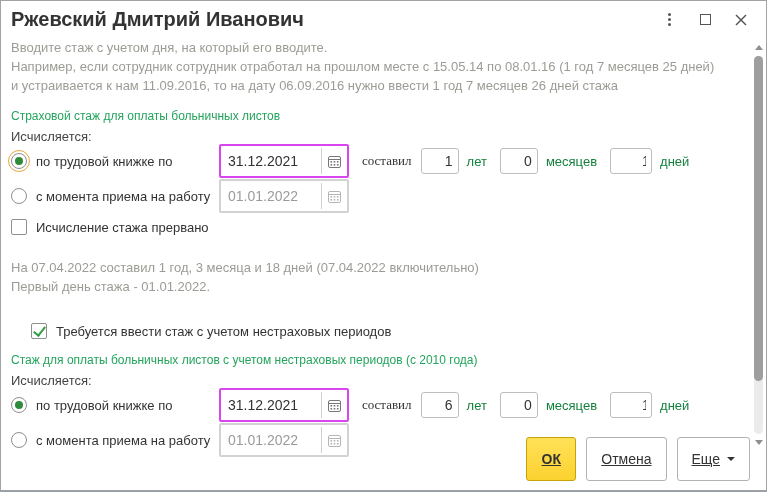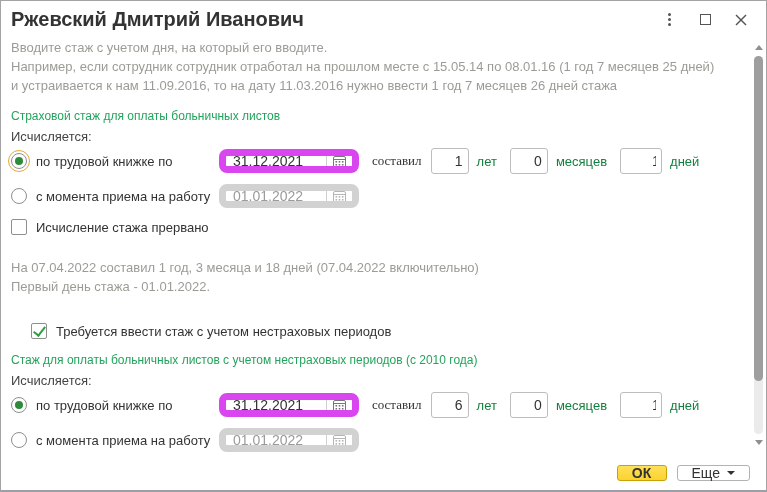--- a/index.html
+++ b/index.html
@@ -42,22 +42,22 @@
     border: 1px solid #8f8f8f; border-radius: 50%; background: #fff; position: relative;
   }
   .radio.selected::after {
     content: ""; position: absolute; left: 3px; top: 3px; width: 8px; height: 8px;
     border-radius: 50%; background: #2e8b3c;
   }
   .radio.focused { outline: 1px solid #e8a83a; outline-offset: 2px; }
   .radio-col .lbl { margin-left: 9px; color: #333; }
 
   .datefield {
-    display: inline-flex; align-items: center; height: 24px;
-    border: 7px solid #d946ef; border-radius: 8px; background: #fff; overflow: hidden;
+    display: inline-flex; align-items: center; height: 34px;
+    border: 2px solid #d946ef; border-radius: 2px; background: #fff; overflow: hidden;
   }
   .datefield input {
     border: none; outline: none; width: 100px; padding: 0 7px;
     font: 14px "Liberation Sans", sans-serif; color: #333; background: transparent;
   }
   .calbtn {
     width: 26px; height: 26px; display: flex; align-items: center; justify-content: center;
     border-left: 1px solid #cfcfcf; cursor: pointer; background: #fff;
   }
   .datefield.disabled { border-color: #d2d2d2; }
@@ -82,24 +82,24 @@
     border-right: 2px solid #2f9e44; border-bottom: 2px solid #2f9e44; transform: rotate(38deg);
   }
   .check-row .lbl { margin-left: 9px; color: #333; }
 
   .summary { color: #9c9c96; line-height: 19px; margin-top: 23px; }
   .gap-lg { margin-top: 27px; padding-left: 20px; }
 
   
   .footer { position: absolute; right: 16px; bottom: 9px; display: flex; gap: 10px; }
   .btn {
-    height: 16px; min-width: 50px; padding: 0 14px;
+    height: 44px; min-width: 50px; padding: 0 14px;
     background: #fff; border: 1px solid #b3b3b3; border-radius: 3px;
     font: 14px "Liberation Sans", sans-serif; color: #333; cursor: pointer;
-    display: inline-flex; align-items: center; justify-content: center;
+    display: inline-flex; align-items: center; justify-content: center; text-decoration: underline;
   }
   .btn.ok {
     background: linear-gradient(#ffe158, #fbd22f);
     border-color: #c7a30a; font-weight: 700;
   }
   .caret { width: 0; height: 0; margin-left: 7px;
     border-left: 4px solid transparent; border-right: 4px solid transparent;
     border-top: 4px solid #333; display: inline-block; }
 
   
@@ -137,21 +137,21 @@
         </svg>
       </button>
     </div>
   </div>
 
   <div class="content">
 
     <div class="intro">
       <div>Вводите стаж с учетом дня, на который его вводите.</div>
       <div>Например, если сотрудник сотрудник отработал на прошлом месте с 15.05.14 по 08.01.16 (1 год 7 месяцев 25 дней)</div>
-      <div>и устраивается к нам 11.09.2016, то на дату 11.03.2016 нужно ввести 1 год 7 месяцев 26 дней стажа</div>
+      <div>и устраивается к нам 11.09.2016, то на дату 06.09.2016 нужно ввести 1 год 7 месяцев 26 дней стажа</div>
     </div>
 
     <div class="section-header">Страховой стаж для оплаты больничных листов</div>
     <div class="calc-label">Исчисляется:</div>
 
     <div class="row">
       <span class="radio-col">
         <span class="radio selected focused"></span>
         <span class="lbl">по трудовой книжке по</span>
       </span>
@@ -267,20 +267,21 @@
               <rect x="8.9" y="9" width="1.6" height="1.6" fill="#b5b5b5"></rect>
           </svg>
         </span>
       </span>
     </div>
 
   </div>
 
   <div class="footer">
     <button class="btn ok">ОК</button>
+    <button class="btn">Отмена</button>
     <button class="btn more">
       <span>Еще</span>
       <span class="caret"></span>
     </button>
   </div>
 
   <div class="scrollbar">
     <span class="sb-arr up"></span>
     <span class="sb-track">
       <span class="sb-thumb"></span>

